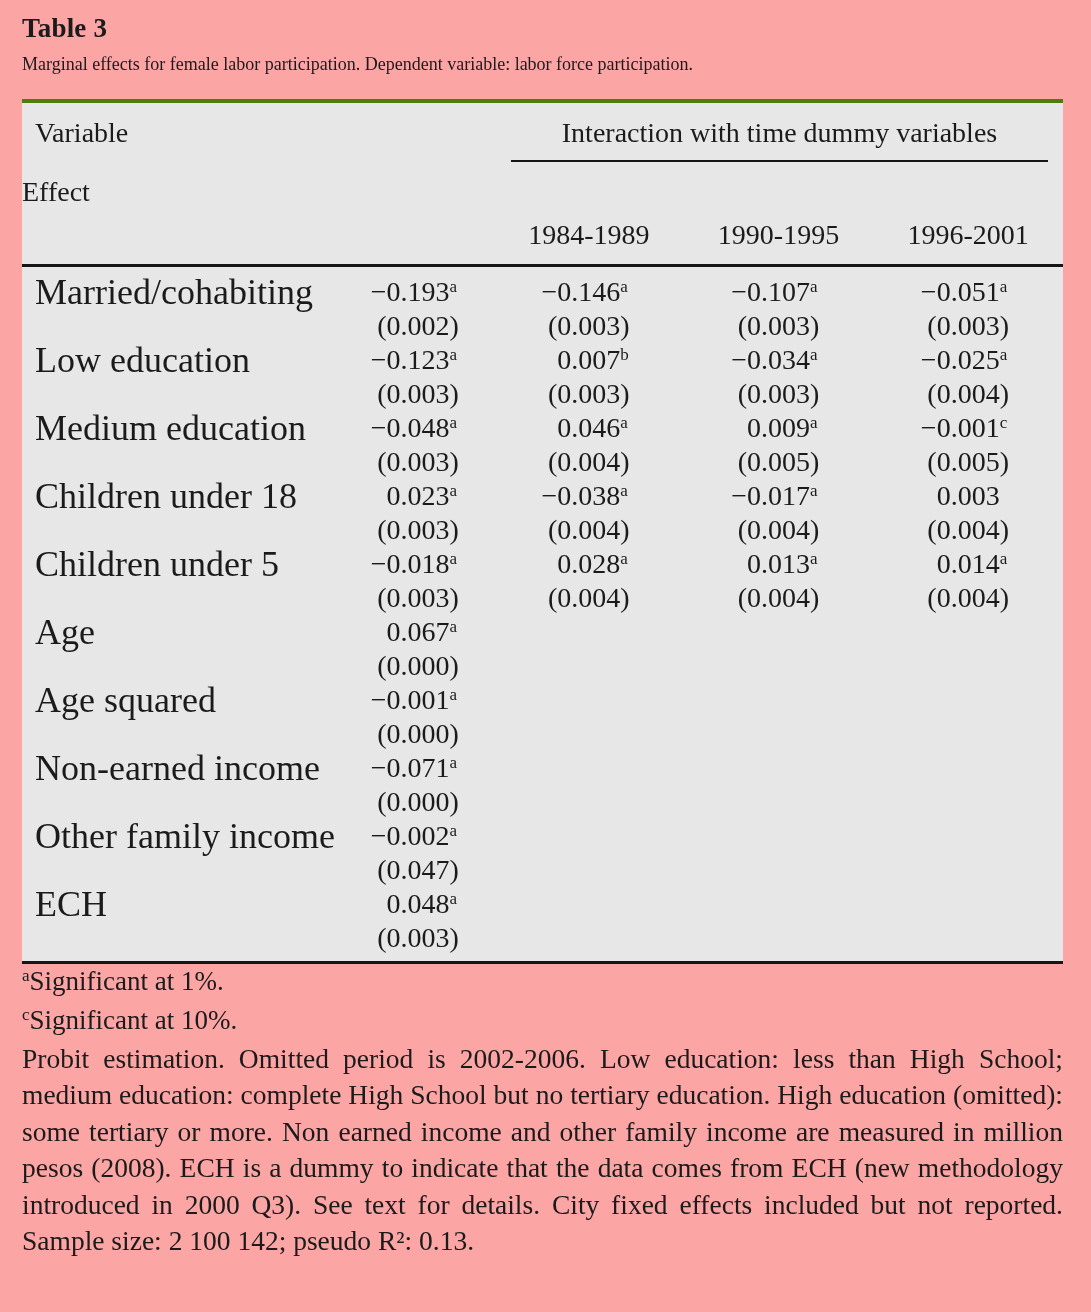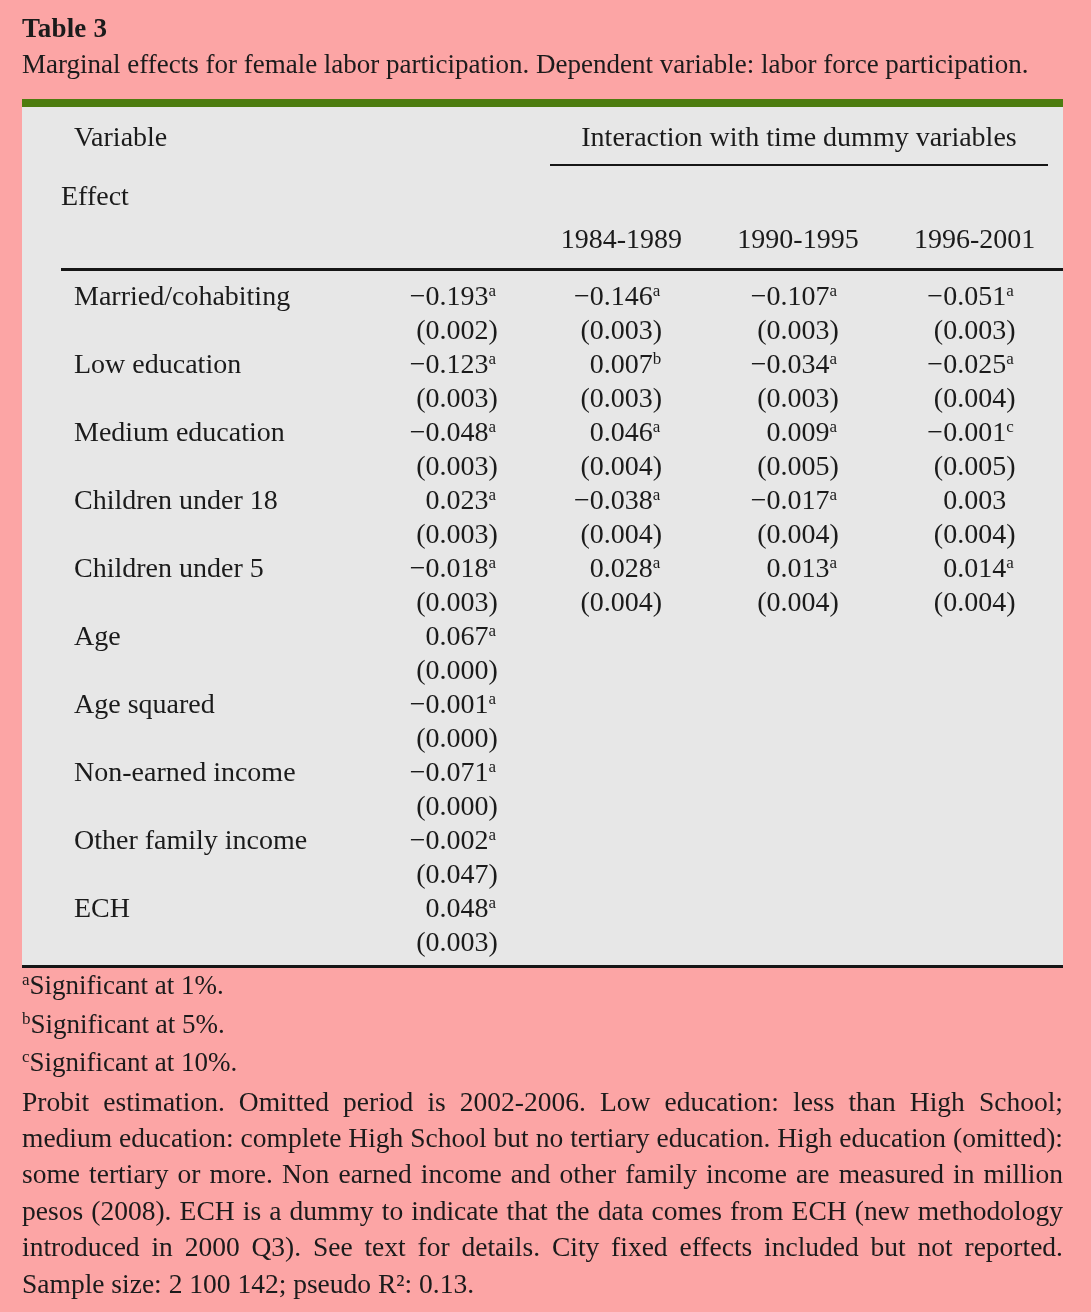--- a/index.html
+++ b/index.html
@@ -14,31 +14,30 @@
     padding: 10px 28px 0 22px;
     overflow: hidden;
   }
   .title {
     font-size: 27px;
     font-weight: 700;
     line-height: 36px;
     letter-spacing: 0.2px;
   }
   .caption {
-    font-size: 27px;
+    font-size: 18px;
     line-height: 36px;
     text-align: justify;
   }
   
   .datatable {
     margin-top: 17px;
     background: #e7e7e7;
-    border-top: 8px solid #4d7c0f;
+    border-top: 4px solid #4d7c0f;
     border-bottom: 3px solid #161616;
-    padding-left: 39px;
   }
   .grid {
     display: grid;
     grid-template-columns: 320px 152px 1fr 1fr 1fr;
   }
   .thead { border-bottom: 3px solid #161616; }
   .thead .hcell {
     font-size: 28px;
     line-height: 32px;
     padding-top: 14px;
@@ -54,21 +53,21 @@
   .period-row .pcell {
     font-size: 28px;
     line-height: 32px;
     text-align: center;
     padding: 11px 0 13px;
   }
   .tbody { padding: 8px 0 6px; }
   .row { display: grid; grid-template-columns: 320px 152px 1fr 1fr 1fr; }
   .var-cell {
     padding-left: 13px;
-    font-size: 28px;
+    font-size: 36px;
     line-height: 34px;
   }
   .num-cell { font-size: 28px; }
   .nline {
     height: 34px;
     line-height: 34px;
     display: flex;
     justify-content: center;
   }
   .pre  { display: inline-block; min-width: 18px; text-align: right; white-space: pre; }
@@ -467,19 +466,18 @@
           <div class="num-cell"></div>
           <div class="num-cell"></div>
           <div class="num-cell"></div>
         </div>
       </div>
 
   </div>
 
   <div class="footnotes">
     <div class="footnote"><span class="fn-marker">a</span><span>Significant at 1%.</span></div>
-    <div class="footnote"><span class="fn-marker">b</span><span>Significant at 5%.</span></div>
     <div class="footnote"><span class="fn-marker">c</span><span>Significant at 10%.</span></div>
   </div>
 
   <div class="note">Probit estimation. Omitted period is 2002-2006. Low education: less than High School; medium education: complete High School but no tertiary education. High education (omitted): some tertiary or more. Non earned income and other family income are measured in million pesos (2008). ECH is a dummy to indicate that the data comes from ECH (new methodology introduced in 2000 Q3). See text for details. City fixed effects included but not reported. Sample size: 2 100 142; pseudo R²: 0.13.</div>
 
 </div>
 
 </body></html>

